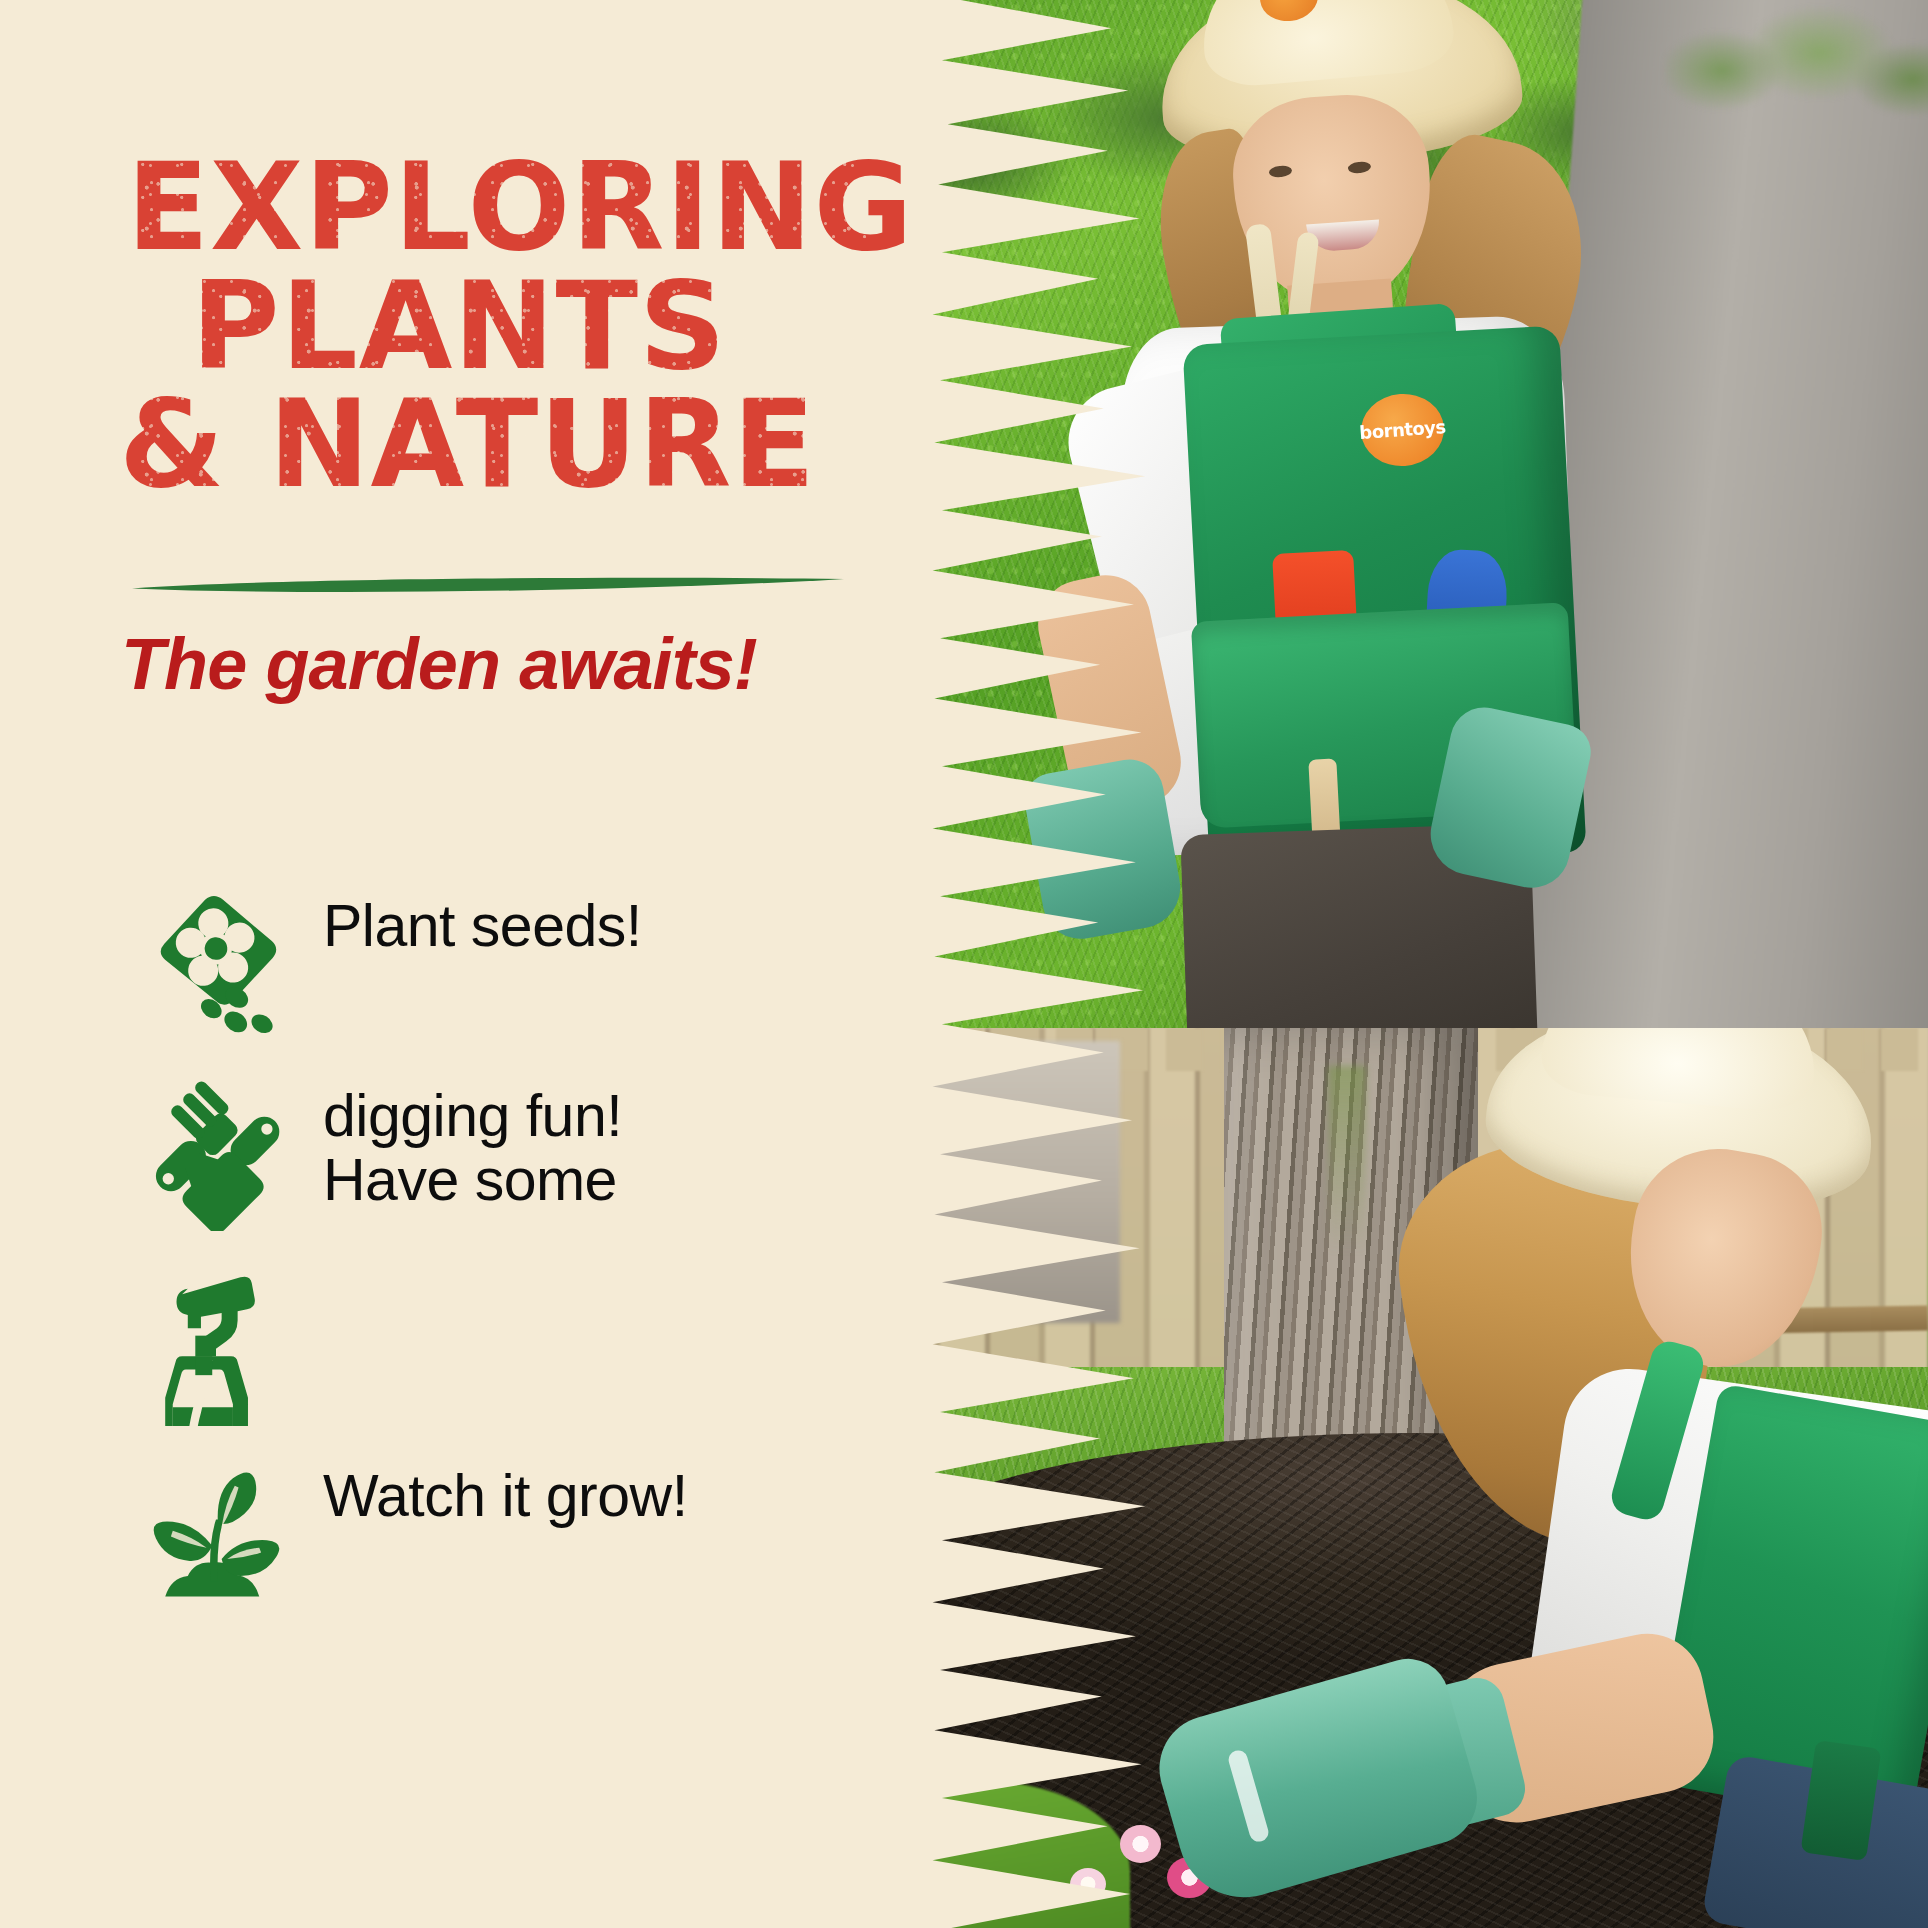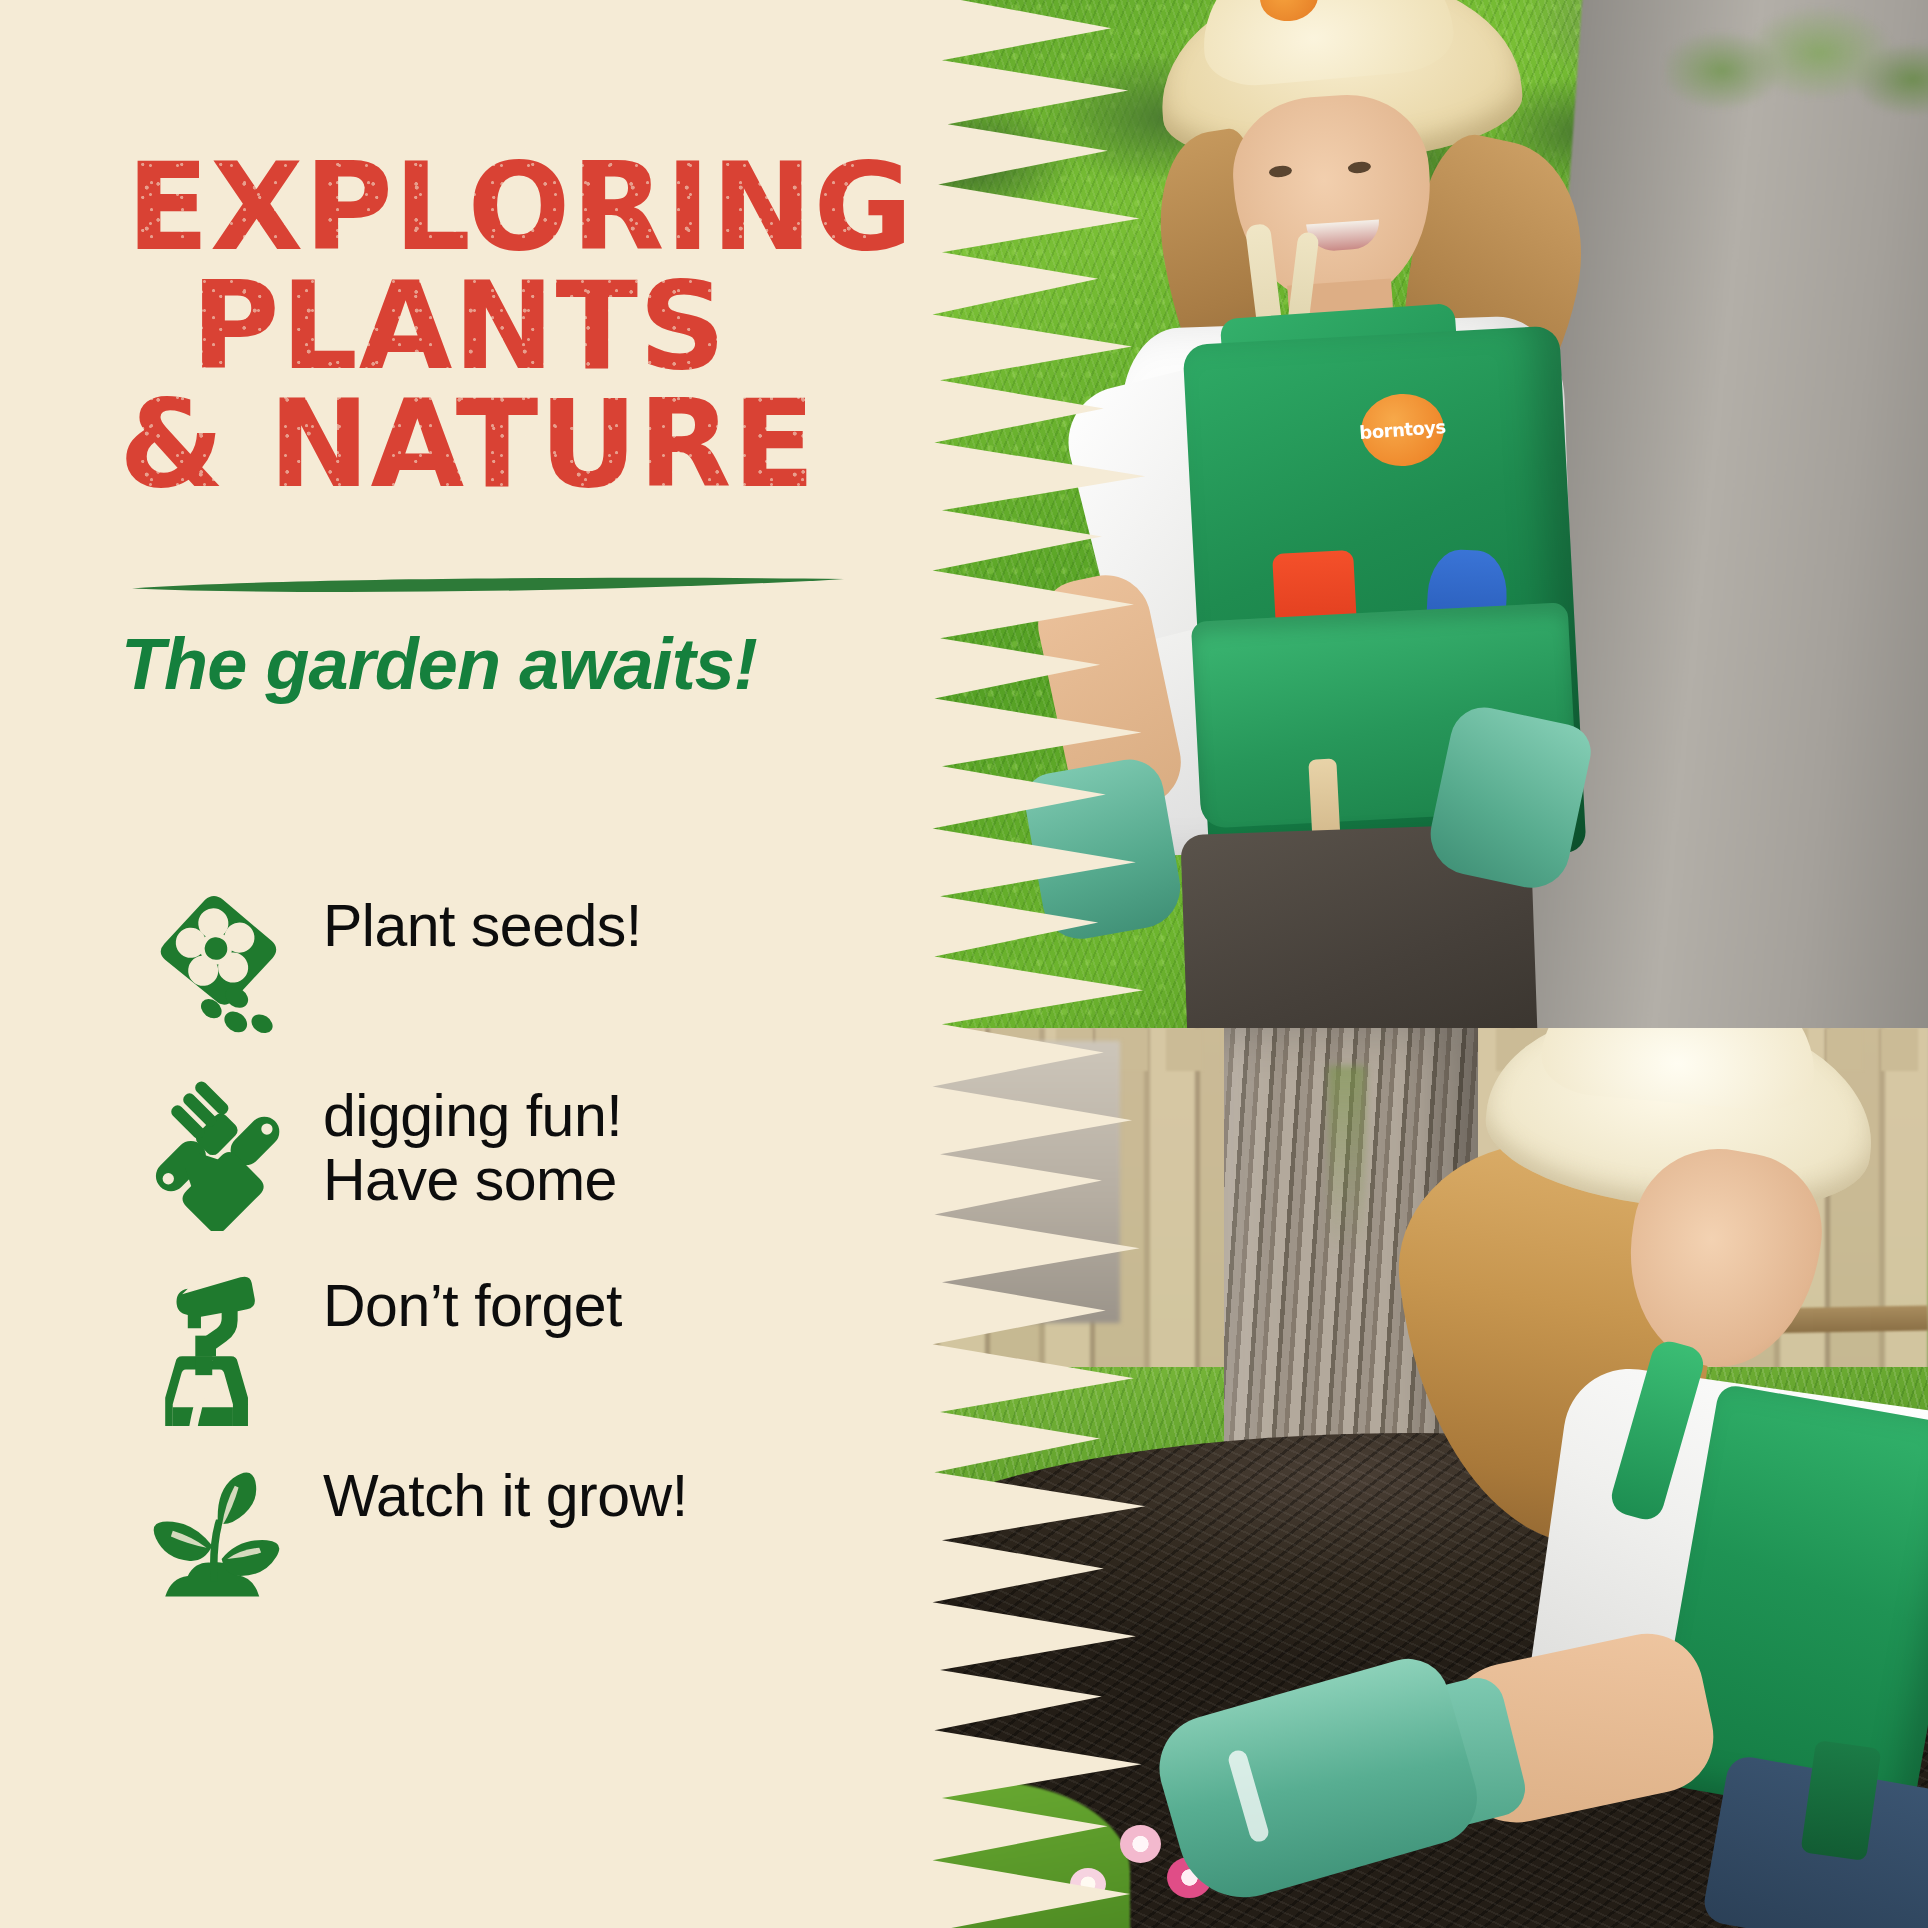--- a/index.html
+++ b/index.html
@@ -461,21 +461,21 @@
     width: 712px;
     height: 21px;
   }
   .divider svg { display:block; width: 712px; height: 21px; }
 
   .subtitle {
     position: absolute;
     left: 121px;
     top: 623px;
     width: 753px;
-    color: #15803d;
+    color: #b91c1c;
     font-family: "Liberation Sans", sans-serif;
     font-weight: 700;
     font-style: italic;
     font-size: 72px;
     letter-spacing: -0.9px;
     white-space: nowrap;
   }
 
   
   .features {
@@ -724,21 +724,20 @@
                        M52 110 q-4 0 -5 5 l-9 32 v45 h64 v-45 l-9 -32 q-1 -5 -5 -5 z" fill-rule="evenodd"></path>
 
               <path d="M38 150 h64 v42 h-64 z"></path>
 
               <path d="M70 100 q-6 34 -12 58 q-3 14 -5 30 h9 q2 -18 6 -32 q7 -28 12 -56 z" fill="#F5EBD6"></path>
               <rect x="62" y="96" width="18" height="20" fill="#1F7A2E"></rect>
             </g>
           </svg>
         </div>
         <div class="feat-text">
-          <span class="ln">Don’t forget</span>
         </div>
       </div>
 
       <div class="feature">
         <div class="feat-icon">
           <svg width="158" height="141" viewBox="0 0 168 150" xmlns="http://www.w3.org/2000/svg">
             <g fill="#1F7A2E">
 
               <path d="M30 140 q6 -20 24 -22 q8 -16 26 -14 q18 -3 26 13 q18 2 24 23 z"></path>
 

